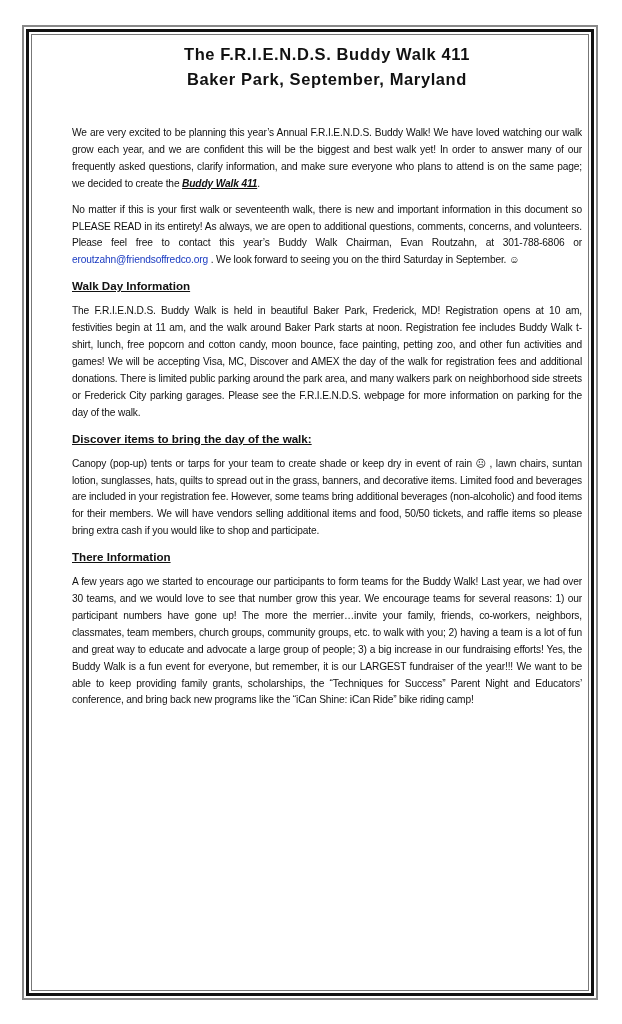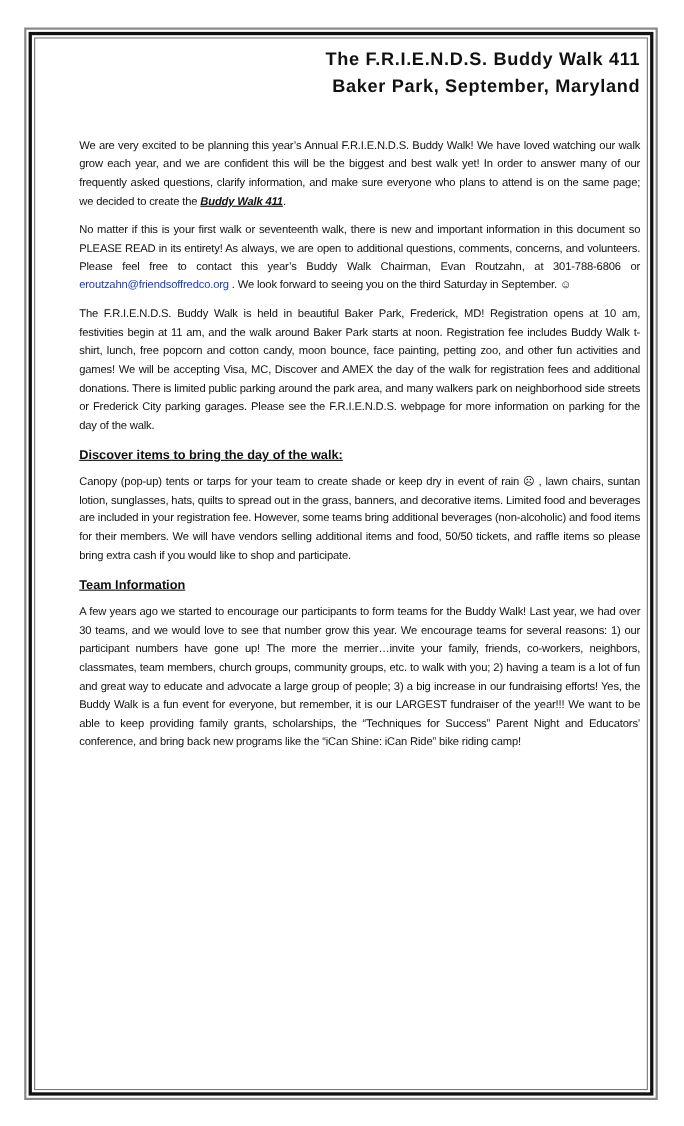--- a/index.html
+++ b/index.html
@@ -16,21 +16,21 @@
     position: absolute; left: 2px; top: 2px; right: 2px; bottom: 2px;
     border: 1px solid #777; box-sizing: border-box;
   }
   .content {
     position: absolute; left: 72px; top: 40px; width: 510px;
     font-family: "DejaVu Sans Condensed", "Liberation Sans Narrow", "Liberation Sans", sans-serif;
     color: #111;
   }
   .title {
     font-family: "Liberation Sans", sans-serif;
-    font-weight: bold; text-align: right; font-size: 16.5px;
+    font-weight: bold; text-align: center; font-size: 16.5px;
     letter-spacing: 0.6px; margin: 0; line-height: 25px;
   }
   .title.first { margin-top: 2px; }
   .body-text {
     font-family: "Liberation Sans", sans-serif;
     font-size: 10.2px; line-height: 16.9px; text-align: justify;
     margin: 0 0 9px 0; letter-spacing: -0.15px;
   }
   .intro { margin-top: 33px; }
   .heading {
@@ -52,20 +52,21 @@
 </div>
 
 <div class="content">
   <h1 class="title first">The F.R.I.E.N.D.S. Buddy Walk 411</h1>
   <h2 class="title">Baker Park, September, Maryland</h2>
 
   <p class="body-text intro"><span>We are very excited to be planning this year’s Annual F.R.I.E.N.D.S. Buddy Walk! We have loved watching our walk grow each year, and we are confident this will be the biggest and best walk yet! In order to answer many of our frequently asked questions, clarify information, and make sure everyone who plans to attend is on the same page; we decided to create the </span><i class="bi">Buddy Walk 411</i><span>.</span></p>
 
   <p class="body-text"><span>No matter if this is your first walk or seventeenth walk, there is new and important information in this document so </span><b>PLEASE READ</b><span> in its entirety! As always, we are open to additional questions, comments, concerns, and volunteers. Please feel free to contact this year’s Buddy Walk Chairman, Evan Routzahn, at 301-788-6806 or </span><a class="link">eroutzahn@friendsoffredco.org</a><span> . We look forward to seeing you on the third Saturday in September. ☺</span></p>
 
+  <h3 class="heading">Walk Day Information</h3>
   <p class="body-text">The F.R.I.E.N.D.S. Buddy Walk is held in beautiful Baker Park, Frederick, MD! Registration opens at 10 am, festivities begin at 11 am, and the walk around Baker Park starts at noon. Registration fee includes Buddy Walk t-shirt, lunch, free popcorn and cotton candy, moon bounce, face painting, petting zoo, and other fun activities and games! We will be accepting Visa, MC, Discover and AMEX the day of the walk for registration fees and additional donations. There is limited public parking around the park area, and many walkers park on neighborhood side streets or Frederick City parking garages. Please see the F.R.I.E.N.D.S. webpage for more information on parking for the day of the walk.</p>
 
   <h3 class="heading">Discover items to bring the day of the walk:</h3>
   <p class="body-text">Canopy (pop-up) tents or tarps for your team to create shade or keep dry in event of rain ☹ , lawn chairs, suntan lotion, sunglasses, hats, quilts to spread out in the grass, banners, and decorative items. Limited food and beverages are included in your registration fee.  However, some teams bring additional beverages (non-alcoholic) and food items for their members. We will have vendors selling additional items and food, 50/50 tickets, and raffle items so please bring extra cash if you would like to shop and participate.</p>
 
-  <h3 class="heading">Team Information</h3>
+  <h3 class="heading">There Information</h3>
   <p class="body-text">A few years ago we started to encourage our participants to form teams for the Buddy Walk! Last year, we had over 30 teams, and we would love to see that number grow this year. We encourage teams for several reasons: 1) our participant numbers have gone up! The more the merrier…invite your family, friends, co-workers, neighbors, classmates, team members, church groups, community groups, etc. to walk with you; 2) having a team is a lot of fun and great way to educate and advocate a large group of people; 3) a big increase in our fundraising efforts! Yes, the Buddy Walk is a fun event for everyone, but remember, it is our LARGEST fundraiser of the year!!!  We want to be able to keep providing family grants, scholarships, the “Techniques for Success” Parent Night and Educators’ conference, and bring back new programs like the “iCan Shine: iCan Ride” bike riding camp!</p>
 </div>
 
 </body></html>

